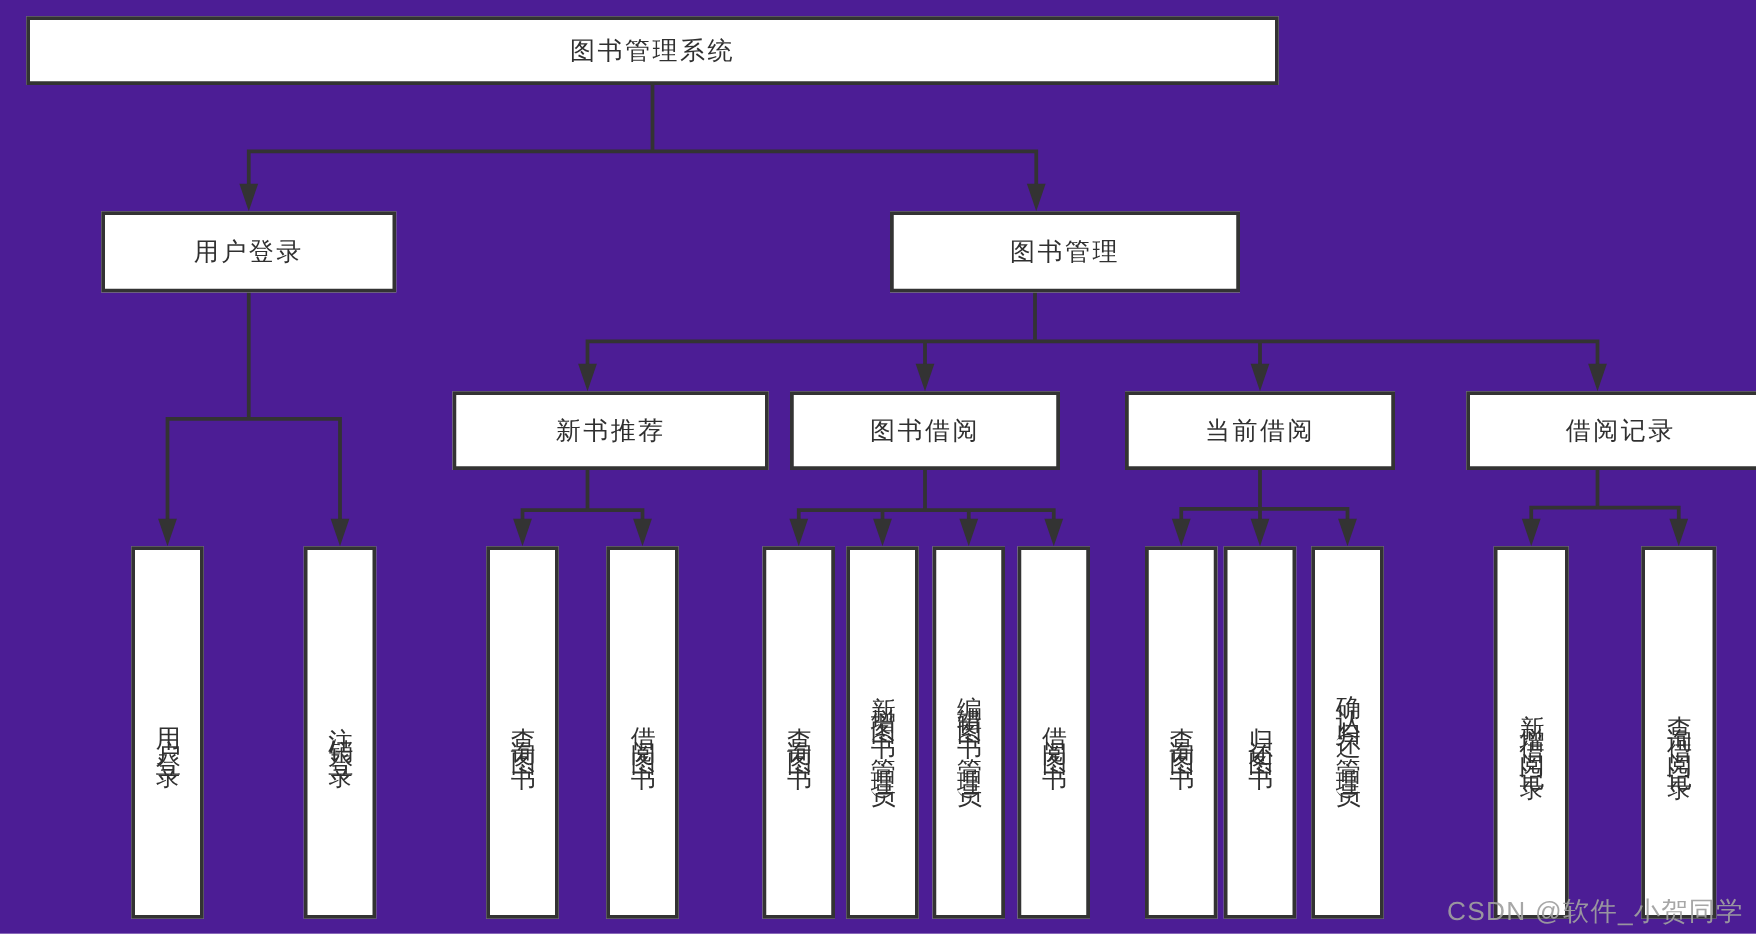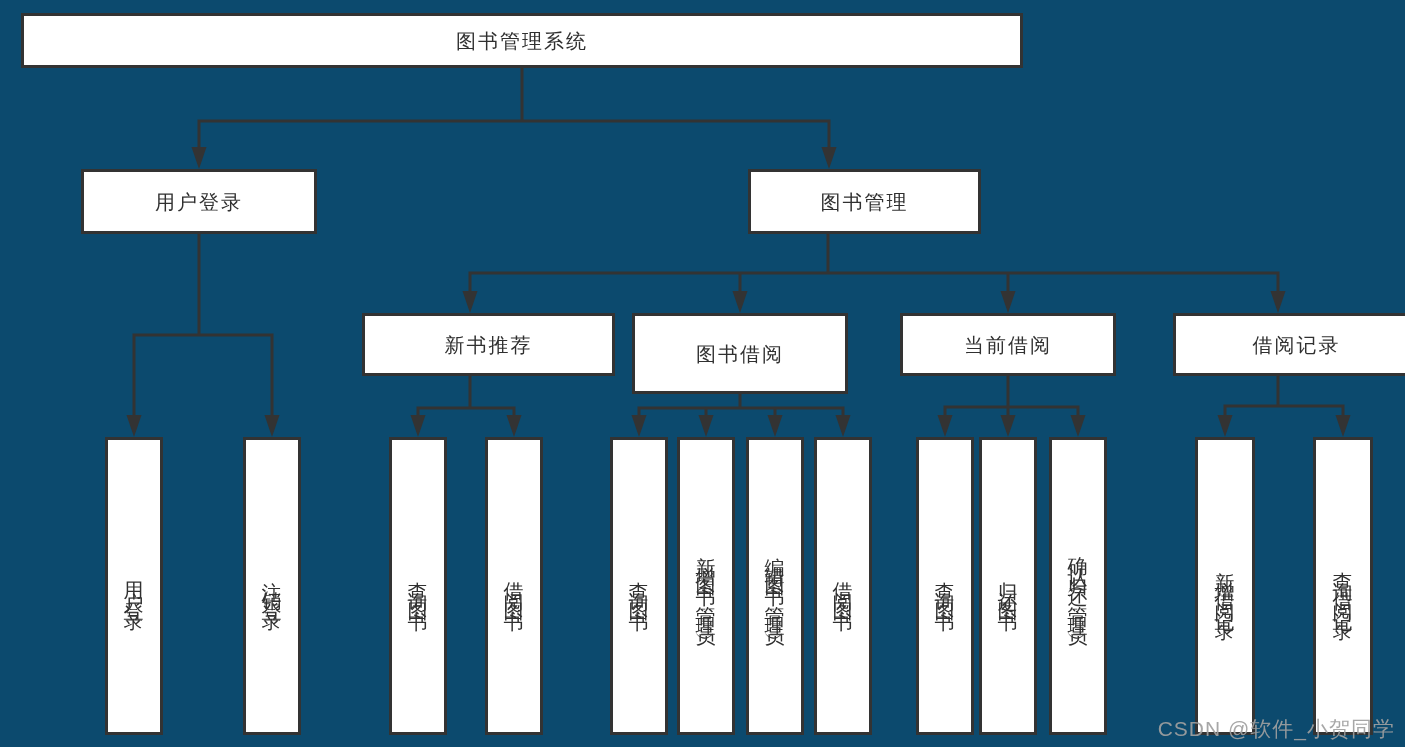--- a/index.html
+++ b/index.html
@@ -5,21 +5,21 @@
   html, body { margin: 0; padding: 0; }
   body {
     width: 1405px; height: 747px;
     background: #ffffff;
     font-family: "Liberation Sans", sans-serif;
     overflow: hidden;
   }
   #stage {
     position: relative;
     width: 1405px; height: 747px;
-    background: #0c4a6e;
+    background: #4c1d95;
   }
   #connector-layer {
     position: absolute; left: 0; top: 0;
     width: 1405px; height: 747px;
   }
   .node {
     position: absolute;
     box-sizing: border-box;
     border: 3px solid #333333;
     background: #ffffff;
@@ -90,24 +90,24 @@
       <polygon points="1008,437 1000.5,415 1015.5,415"></polygon>
       <polygon points="1078,437 1070.5,415 1085.5,415"></polygon>
       <polygon points="1225,437 1217.5,415 1232.5,415"></polygon>
       <polygon points="1343,437 1335.5,415 1350.5,415"></polygon>
     </g>
   </svg>
 
   <div class="node h" style="left:21px; top:13px; width:1002px; height:55px;">图书管理系统</div>
 
   <div class="node h" style="left:81px; top:169px; width:236px; height:65px;">用户登录</div>
-  <div class="node h" style="left:748px; top:169px; width:233px; height:65px;">图书管理</div>
+  <div class="node h" style="left:712px; top:169px; width:280px; height:65px;">图书管理</div>
 
   <div class="node h" style="left:362px; top:313px; width:253px; height:63px;">新书推荐</div>
-  <div class="node h" style="left:632px; top:313px; width:216px; height:81px;">图书借阅</div>
+  <div class="node h" style="left:632px; top:313px; width:216px; height:63px;">图书借阅</div>
   <div class="node h" style="left:900px; top:313px; width:216px; height:63px;">当前借阅</div>
   <div class="node h" style="left:1173px; top:313px; width:247px; height:63px;">借阅记录</div>
 
   <div class="node v" style="left:105px; top:437px; width:58px; height:298px;">用户登录</div>
   <div class="node v" style="left:243px; top:437px; width:58px; height:298px;">注销登录</div>
 
   <div class="node v" style="left:389px; top:437px; width:58px; height:298px;">查询图书</div>
   <div class="node v" style="left:485px; top:437px; width:58px; height:298px;">借阅图书</div>
 
   <div class="node v" style="left:610px; top:437px; width:58px; height:298px;">查询图书</div>

